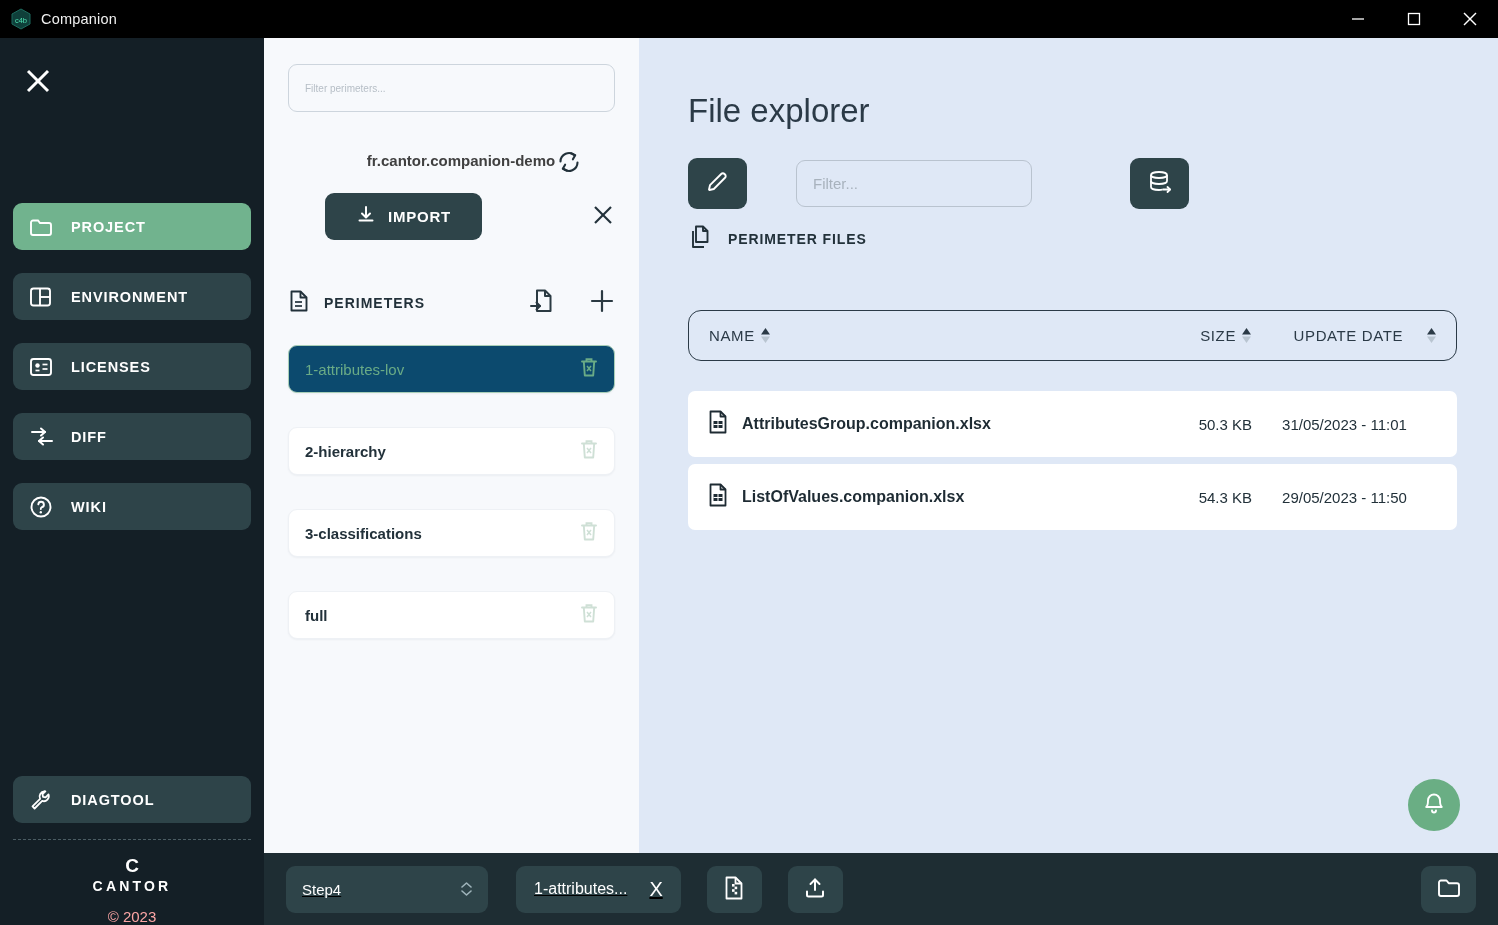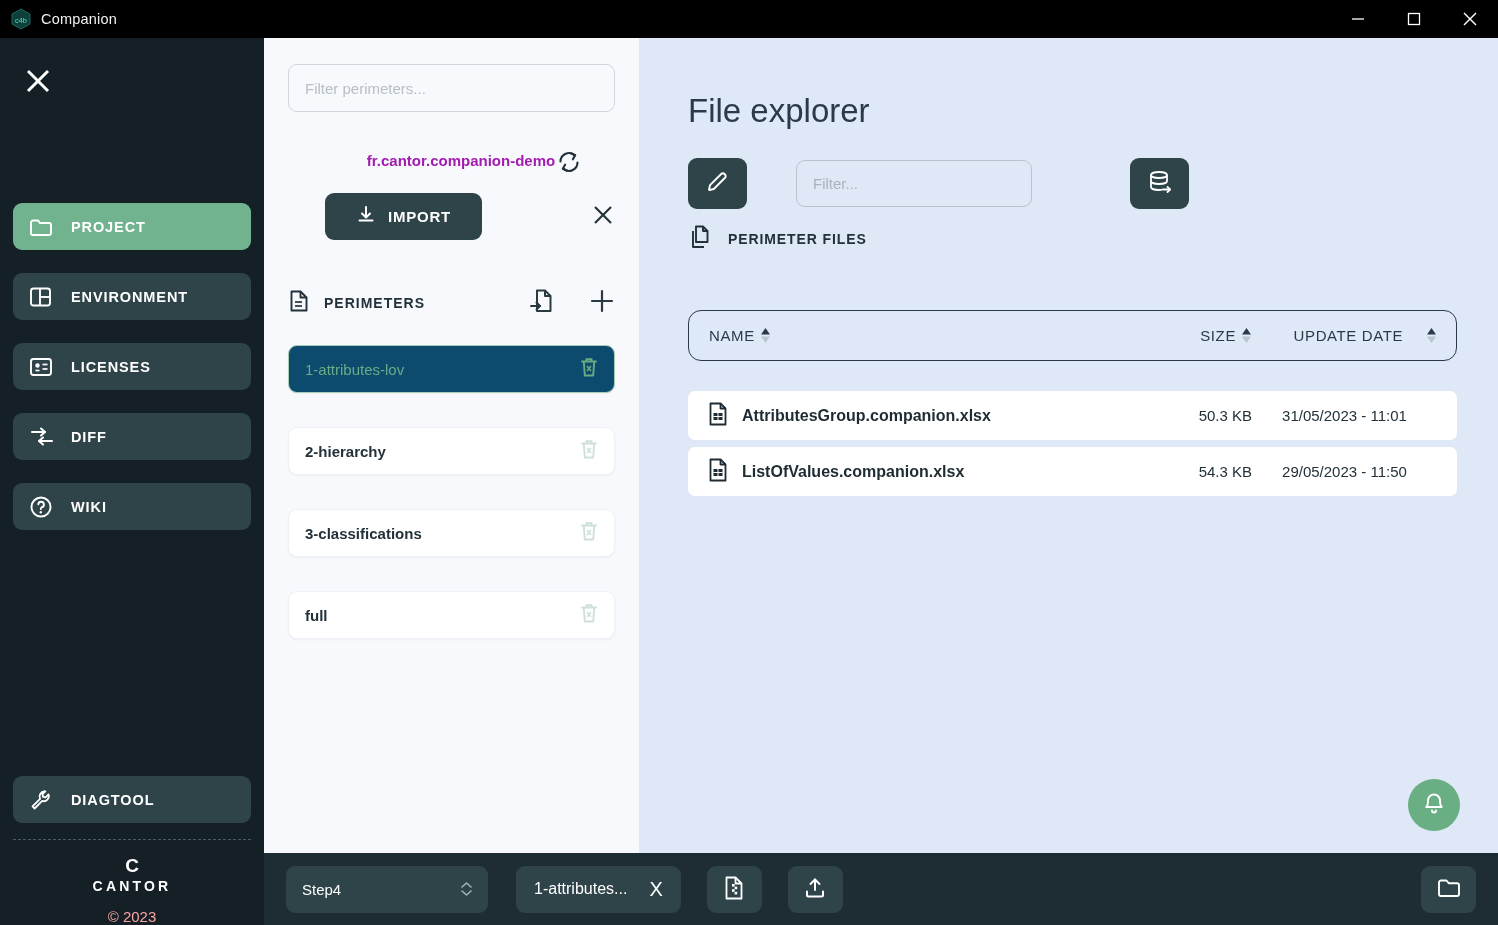--- a/index.html
+++ b/index.html
@@ -47,26 +47,26 @@
   .cantor-word { color: #fff; font-size: 14px; font-weight: bold; letter-spacing: 3.2px; margin-top: 3px; }
   .cantor-copy { color: #fca5a5; font-size: 15px; margin-top: 14px; }
 
   
   .midpanel {
     position: absolute; left: 264px; top: 38px; width: 375px; height: 815px;
     background: #f7f9fc; padding: 26px 24px 0;
   }
   .filter-perimeters {
     width: 327px; height: 48px; border: 1.5px solid #cdd5dd; border-radius: 9px;
-    background: #f7f9fc; padding: 0 16px; font-size: 15px; color: #2b3a42;
+    background: #f7f9fc; padding: 0 16px; font-size: 10px; color: #2b3a42;
     font-family: "Liberation Sans", sans-serif; outline: none;
   }
   .filter-perimeters::placeholder { color: #b6bec6; }
   .proj-row { display: flex; align-items: center; justify-content: center; margin-top: 40px; position: relative; }
-  .proj-name { font-size: 15px; color: #a21caf; font-weight: bold; margin-left: 19px; }
+  .proj-name { font-size: 15px; color: #404040; font-weight: bold; margin-left: 19px; }
   .proj-refresh { position: absolute; right: 32px; top: -4px; }
   .import-row { display: flex; align-items: center; margin-top: 24px; justify-content: space-between; }
   .import-btn {
     width: 157px; height: 47px; background: #2e4449; border: none; border-radius: 9px;
     color: #fff; font-size: 15px; font-weight: bold; letter-spacing: .8px;
     display: flex; align-items: center; justify-content: center; gap: 12px;
     margin-left: 37px; font-family: "Liberation Sans", sans-serif;
   }
   .import-x { margin-left: 42px; }
   .perims-head { display: flex; align-items: center; margin-top: 47px; }
@@ -110,36 +110,36 @@
     display: flex; align-items: center; padding: 0 20px;
     color: #2b3a47; font-size: 15px; letter-spacing: .6px;
   }
   .th { display: flex; align-items: center; gap: 6px; }
   .th-name { flex: 1; }
   .th-size { width: 120px; justify-content: flex-end; }
   .th-date { width: 185px; justify-content: flex-end; gap: 24px; }
   .sort { display: inline-flex; flex-direction: column; gap: 1px; }
   .rows { margin-top: 30px; }
   .frow {
-    height: 49px; background: #fff; border-radius: 7px; display: flex; align-items: center;
+    height: 66px; background: #fff; border-radius: 7px; display: flex; align-items: center;
     padding: 0 20px; margin-bottom: 7px;
   }
   .fname { display: flex; align-items: center; flex: 1; gap: 14px; font-size: 16px; font-weight: bold; color: #1e2b33; }
   .fsize { width: 120px; text-align: right; font-size: 15px; color: #22313a; }
   .fdate { width: 185px; text-align: center; font-size: 15px; color: #22313a; }
   .bell-btn {
     position: absolute; right: 38px; bottom: 22px; width: 52px; height: 52px;
     border-radius: 50%; background: #6aae84; border: none;
     display: flex; align-items: center; justify-content: center;
   }
 
   
   .bottombar {
     position: absolute; left: 264px; top: 853px; width: 1234px; height: 72px;
-    background: #1e2d33; display: flex; align-items: center; padding: 0 22px;
+    background: #1e2d33; display: flex; align-items: center; padding: 0 22px; text-decoration: underline;
   }
   .step-select {
     width: 202px; height: 47px; background: #2e4449; border: none; border-radius: 9px;
     color: #fff; font-size: 15px; padding: 0 16px; display: flex; align-items: center;
     font-family: "Liberation Sans", sans-serif;
   }
   .step-caret { margin-left: auto; display: flex; flex-direction: column; gap: 2px; }
   .chip {
     height: 47px; background: #2e4449; border-radius: 9px; display: flex; align-items: center;
     padding: 0 18px; margin-left: 28px; color: #fff; font-size: 16px; gap: 22px;

